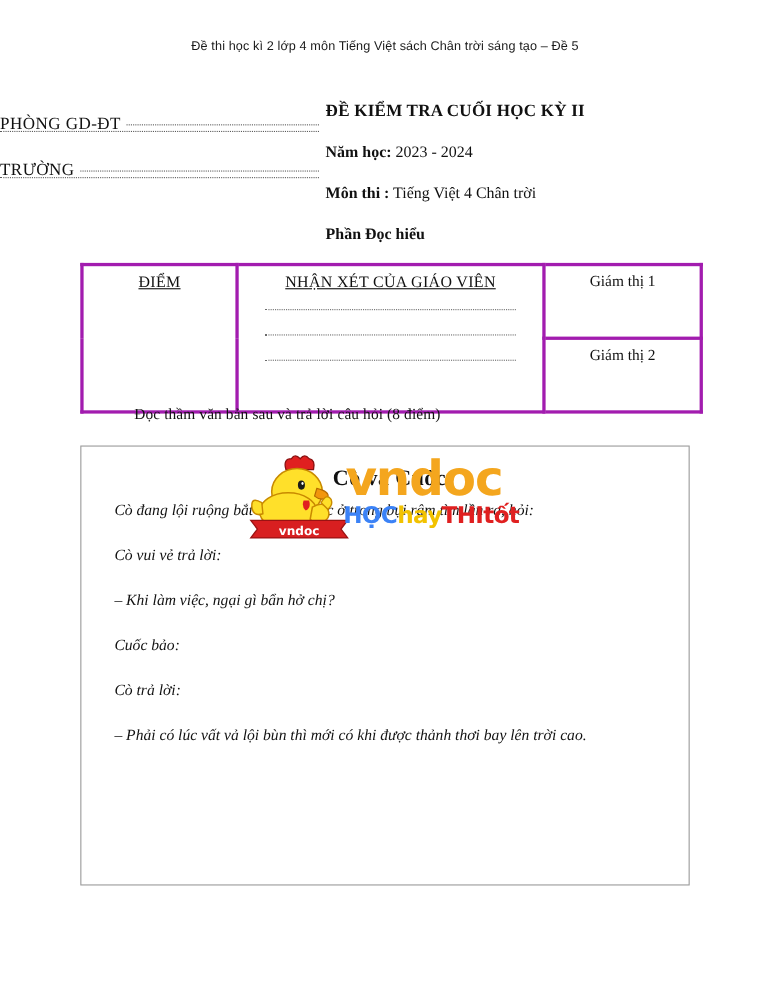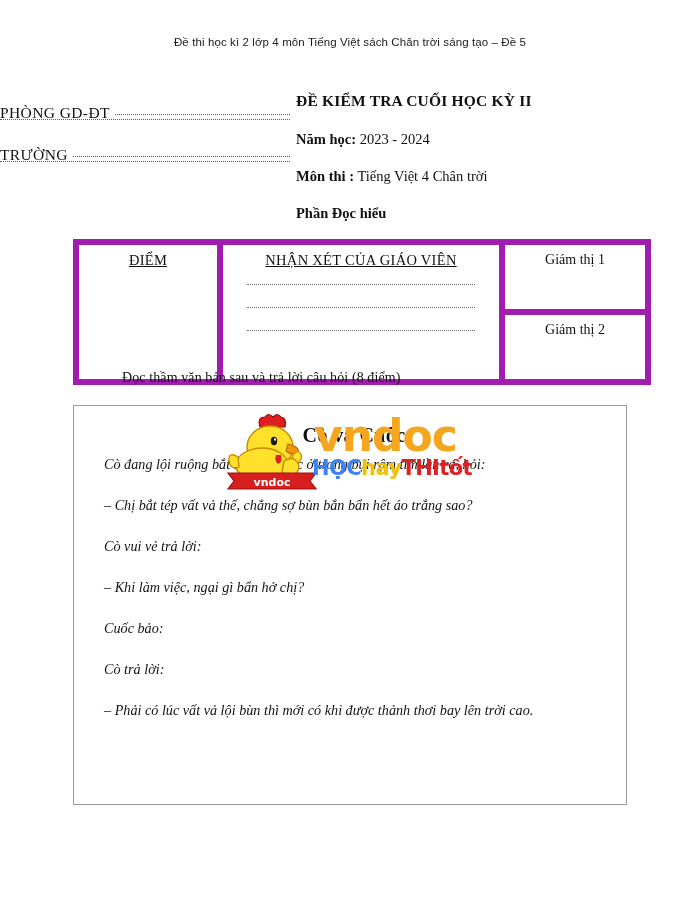--- a/index.html
+++ b/index.html
@@ -94,21 +94,21 @@
   
   .grade-table {
     position: absolute;
     left: 73px;
     top: 239px;
     width: 554px;
     border-collapse: collapse;
     table-layout: fixed;
   }
   .grade-table td {
-    border: 6px solid #a21caf;
+    border: 3px solid #a21caf;
     vertical-align: top;
     padding: 0;
   }
   .cell-pad {
     padding: 7px 8px 0 8px;
   }
   .col-diem   { width: 138px; }
   .col-nhanxet{ width: 276px; }
   .col-giamthi{ width: 140px; }
 
@@ -287,21 +287,20 @@
   </table>
 
 <div class="instruction">Đọc thầm văn bản sau và trả lời câu hỏi (8 điểm)</div>
 
 <div class="passage-box">
   <div class="passage-inner">
 
     <div class="passage-title">Cò và Cuốc</div>
 
     <p class="p-line">Cò đang lội ruộng bắt tép thì Cuốc ở trong bụi rậm tìm lần ra, hỏi:</p>
-    <p class="p-line">– Chị bắt tép vất vả thế, chẳng sợ bùn bắn bẩn hết áo trắng sao?</p>
     <p class="p-line">Cò vui vẻ trả lời:</p>
     <p class="p-line">– Khi làm việc, ngại gì bẩn hở chị?</p>
     <p class="p-line">Cuốc bảo:</p>
     <p class="p-line">Cò trả lời:</p>
     <p class="p-line nomargin">– Phải có lúc vất vả lội bùn thì mới có khi được thảnh thơi bay lên trời cao.</p>
 
     <div class="watermark">
 
       <svg class="wm-mascot" viewBox="0 0 92 80">
 

